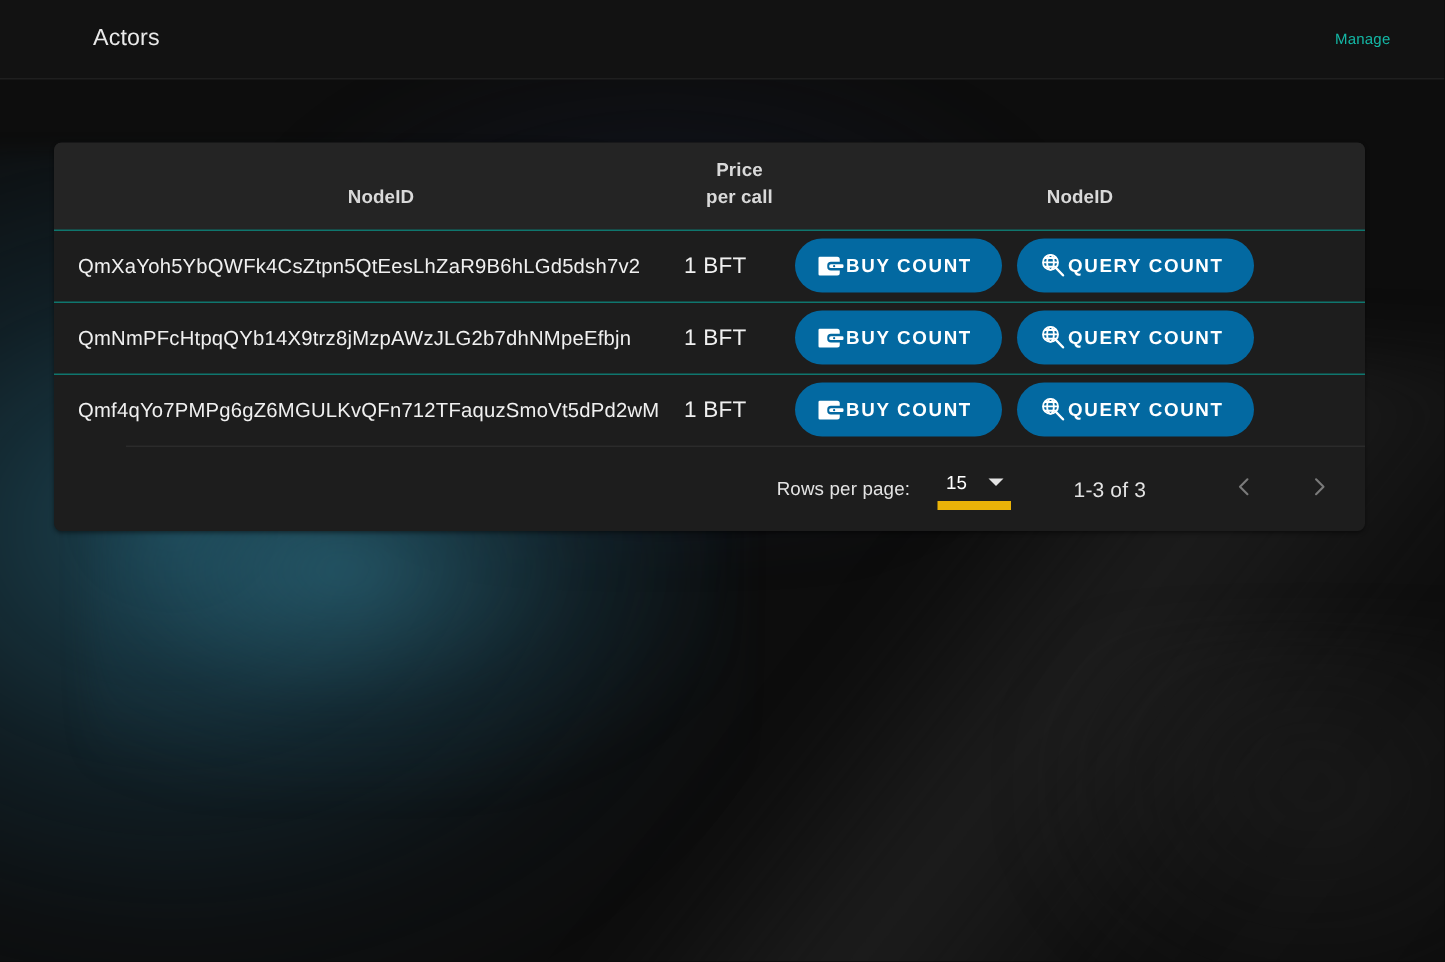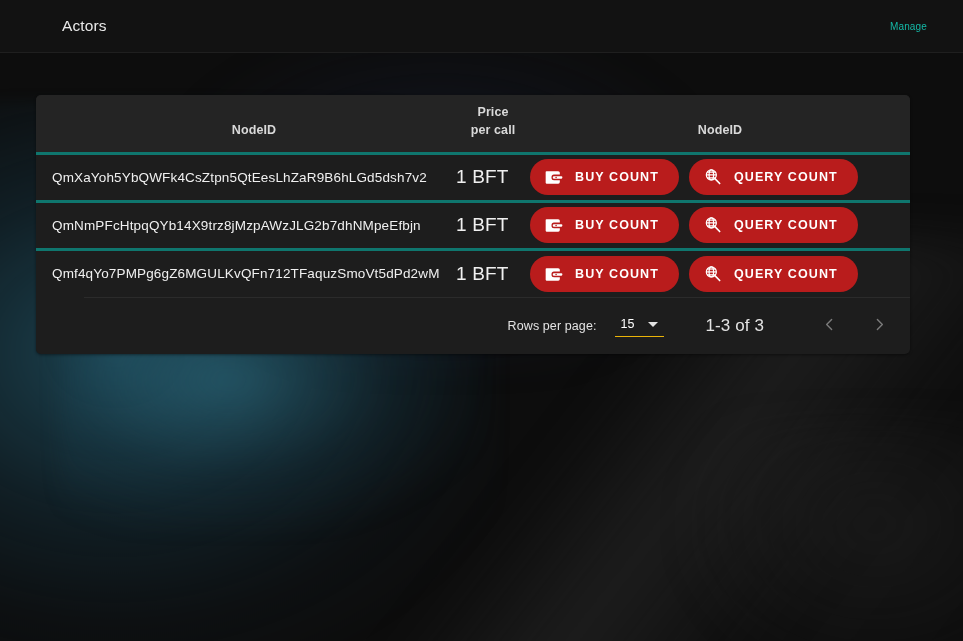--- a/index.html
+++ b/index.html
@@ -88,59 +88,59 @@
   thead th {
     text-align:center; vertical-align:bottom;
     font-size:12.5px; font-weight:bold; color:#d9d9d9;
     padding:0 0 12px 0; letter-spacing:0.1px;
     line-height:1.45;
   }
   th.col-nodeid { padding-left:16px; width:420px; }
   th.col-price  { width:74px; }
   th.col-action { width:auto; }
 
-  tbody tr { height:48px; border-top:3px solid #0f766e; }
+  tbody tr { height:48px; border-top:1px solid #0f766e; }
   tbody td {
     font-size:13.5px; color:#f0f0f0; vertical-align:middle;
     letter-spacing:0.15px;
   }
   td.col-nodeid { padding-left:16px; }
-  td.col-price  { font-size:19px; }
+  td.col-price  { font-size:15px; }
   td.col-action { padding:4px 0; }
 
   .action-wrap { display:flex; align-items:center; gap:10px; }
   .pill-btn {
-    display:inline-flex; align-items:center; gap:11px;
-    background:#b91c1c; border:none; border-radius:22px;
+    display:inline-flex; align-items:center; 
+    background:#0369a1; border:none; border-radius:22px;
     padding:8px 20px 8px 14px; cursor:pointer;
     color:#ffffff; font-size:12.5px; font-weight:bold;
     letter-spacing:1.1px;
     font-family:"Liberation Sans", sans-serif;
     min-height:34px;
   }
   .pill-btn .ico { display:inline-flex; width:20px; height:20px; flex:0 0 20px; }
   .pill-btn .ico svg { width:20px; height:20px; display:block; }
 
   
   #table-footer {
     height:57px; border-top:1px solid #2b2b2b;
     display:flex; align-items:center; justify-content:flex-end;
     padding-right:14px; gap:0;margin-left:48px;
   }
   .rpp-label { font-size:12.5px; color:#e3e3e3; letter-spacing:0.1px; }
   .rpp-select {
     display:inline-flex; align-items:center; gap:14px;
     margin-left:18px; margin-right:42px;
     padding:2px 2px 5px 6px;
-    border-bottom:1px solid #eab308;
+    border-bottom:6px solid #eab308;
     cursor:pointer; min-width:49px;
   }
   .rpp-value { font-size:12.5px; color:#ffffff; }
   .caret { width:0;height:0;border-left:5px solid transparent;border-right:5px solid transparent;border-top:5px solid #e3e3e3; }
-  .range-label { font-size:17px; color:#e3e3e3; margin-right:48px; letter-spacing:0.1px;text-align:right; }
+  .range-label { font-size:14px; color:#e3e3e3; margin-right:48px; letter-spacing:0.1px;text-align:right; }
   .pg-btn {
     width:34px; height:34px; border-radius:50%;
     display:inline-flex; align-items:center; justify-content:center;
     cursor:pointer; background:transparent; border:none;
     color:#7a7a7a; font-size:19px; line-height:1;
   }
   .pg-btn svg { width:17px; height:17px; }
   .pg-next { margin-left:16px; }
 </style>
 </head>

